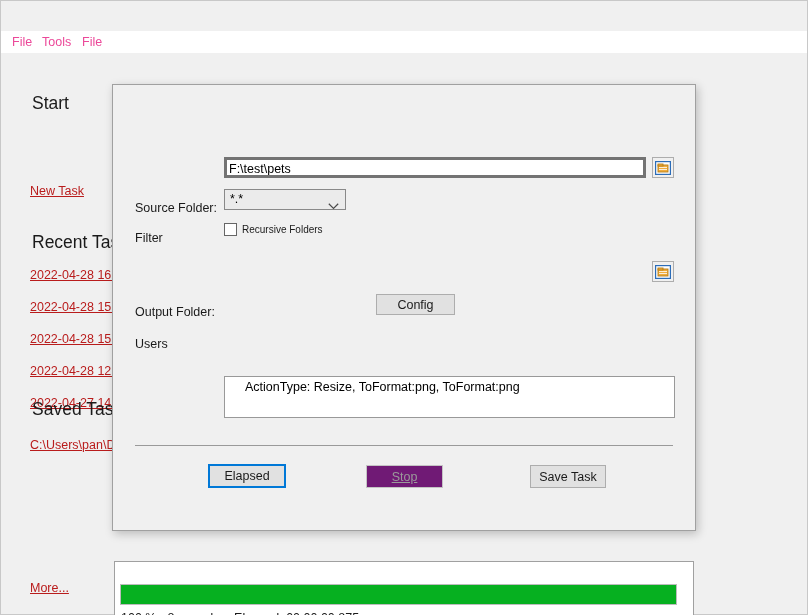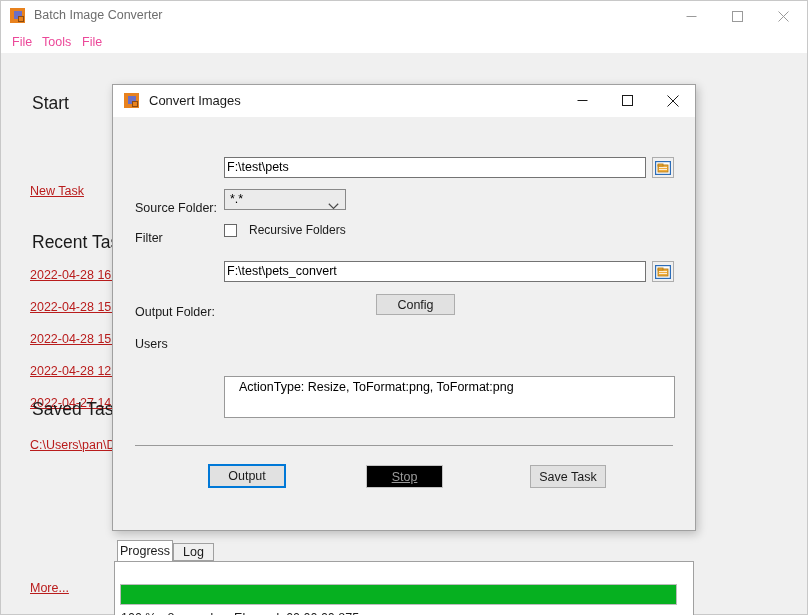--- a/index.html
+++ b/index.html
@@ -189,21 +189,21 @@
   .flabel {
     position: absolute;
     font-size: 12.5px;
     color: #1a1a1a;
     white-space: nowrap;
     margin-top: 36px;
   }
   .ftext {
     position: absolute;
     background: #ffffff;
-    border: 1px solid #737373;
+    border: 3px solid #737373;
     box-sizing: border-box;
     font-family: "Liberation Sans", sans-serif;
     font-size: 12.5px;
     color: #000000;
     padding: 0 2px;
     line-height: 19px;
     white-space: nowrap;
     overflow: hidden;
   }
   .browse-btn {
@@ -242,22 +242,22 @@
     align-items: center;
     cursor: pointer;
   }
   .cbox {
     width: 13px; height: 13px;
     background: #ffffff;
     border: 1px solid #666666;
     box-sizing: border-box;
   }
   .cblabel {
-    margin-left: 12px;
-    font-size: 12px;
+    margin-left: 5px;
+    font-size: 10px;
     color: #1a1a1a;
     white-space: nowrap;
   }
   .pbtn {
     position: absolute;
     background: #e1e1e1;
     border: 1px solid #adadad;
     box-sizing: border-box;
     font-family: "Liberation Sans", sans-serif;
     font-size: 12.5px;
@@ -266,21 +266,21 @@
     cursor: pointer;
     display: flex;
     align-items: center;
     justify-content: center;
   }
   .pbtn.focused {
     background: #e1e1e1;
     border: 2px solid #0078d7;
   }
   .pbtn.disabled {
-    background: #000000;
+    background: #701a75;
     border: 1px solid #c4c4c4;
     color: #9a9a9a;
     cursor: default;
     text-decoration: underline;
   }
 
   
   #tabstrip {
     position: absolute;
     left: 1px; top: 423px;
@@ -344,47 +344,20 @@
     color: #1a1a1a;
     white-space: nowrap;
   }
   #progress-status .gap { display: inline-block; width: 11px; }
 </style>
 </head>
 <body>
 
 <div id="main-window">
 
-  <div id="main-titlebar">
-    <div id="main-app-icon">
-      <div class="appicon">
-        <div class="sq-outer"></div>
-        <div class="sq-inner"></div>
-        <div class="sq-badge"></div>
-      </div>
-    </div>
-    <div id="main-title-text">Batch Image Converter</div>
-
-    <div class="wbtn" id="main-min">
-      <svg width="11" height="11" viewBox="0 0 11 11">
-          <line x1="0.5" y1="5.5" x2="10.5" y2="5.5" stroke="#9a9a9a" stroke-width="1"></line>
-        </svg>
-    </div>
-    <div class="wbtn" id="main-max">
-      <svg width="11" height="11" viewBox="0 0 11 11">
-          <rect x="0.5" y="0.5" width="10" height="10" fill="none" stroke="#9a9a9a" stroke-width="1"></rect>
-        </svg>
-    </div>
-    <div class="wbtn" id="main-close">
-      <svg width="11" height="11" viewBox="0 0 11 11">
-          <line x1="0.5" y1="0.5" x2="10.5" y2="10.5" stroke="#9a9a9a" stroke-width="1"></line>
-          <line x1="10.5" y1="0.5" x2="0.5" y2="10.5" stroke="#9a9a9a" stroke-width="1"></line>
-        </svg>
-    </div>
-  </div>
 
   <div id="main-menubar">
     <div class="menu-item" style="left:6px;">File</div>
     <div class="menu-item" style="left:36px;">Tools</div>
     <div class="menu-item" style="left:76px;">File</div>
   </div>
 
   <div id="main-client">
 
     <div id="sidebar">
@@ -401,47 +374,20 @@
       <div class="side-head" id="side-saved-head">Saved Tas</div>
       <div class="side-link" style="top:385px;">C:\Users\pan\D</div>
 
       <div class="side-link" id="side-more">More...</div>
     </div>
 
   </div>
 
   <div id="dialog">
 
-    <div id="dlg-titlebar">
-      <div id="dlg-app-icon">
-        <div class="appicon">
-          <div class="sq-outer"></div>
-          <div class="sq-inner"></div>
-          <div class="sq-badge"></div>
-        </div>
-      </div>
-      <div id="dlg-title-text">Convert Images</div>
-
-      <div class="dwbtn" id="dlg-min">
-        <svg width="11" height="11" viewBox="0 0 11 11">
-            <line x1="0.5" y1="5.5" x2="10.5" y2="5.5" stroke="#1a1a1a" stroke-width="1"></line>
-          </svg>
-      </div>
-      <div class="dwbtn" id="dlg-max">
-        <svg width="11" height="11" viewBox="0 0 11 11">
-            <rect x="0.5" y="0.5" width="10" height="10" fill="none" stroke="#1a1a1a" stroke-width="1"></rect>
-          </svg>
-      </div>
-      <div class="dwbtn" id="dlg-close">
-        <svg width="12" height="12" viewBox="0 0 12 12">
-            <line x1="0.5" y1="0.5" x2="11.5" y2="11.5" stroke="#1a1a1a" stroke-width="1"></line>
-            <line x1="11.5" y1="0.5" x2="0.5" y2="11.5" stroke="#1a1a1a" stroke-width="1"></line>
-          </svg>
-      </div>
-    </div>
 
     <div id="dlg-body">
 
       <div class="flabel" style="left:22px; top:48px;">Source Folder:</div>
       <div class="ftext" style="left:111px; top:40px; width:422px; height:21px;">F:\test\pets</div>
       <div class="browse-btn" style="left:539px; top:40px;">
         <svg width="16" height="14" viewBox="0 0 16 14">
           <rect x="0.5" y="0.5" width="15" height="13" fill="#ffffff" stroke="#2b6cb8" stroke-width="1.4"></rect>
           <rect x="3" y="4" width="10" height="7" fill="#f0ad3e" stroke="#b57d18" stroke-width="0.9"></rect>
           <rect x="3" y="3" width="5" height="2" fill="#f0ad3e" stroke="#b57d18" stroke-width="0.9"></rect>
@@ -459,46 +405,41 @@
             </svg>
         </span>
       </div>
 
       <div class="checkrow" style="left:111px; top:106px;">
         <span class="cbox"></span>
         <span class="cblabel">Recursive Folders</span>
       </div>
 
       <div class="flabel" style="left:22px; top:152px;text-align:right;">Output Folder:</div>
-      <div class="ftext" style="left:111px; top:144px; width:422px; height:21px;">F:\test\pets_convert</div>
       <div class="browse-btn" style="left:539px; top:144px;">
         <svg width="16" height="14" viewBox="0 0 16 14">
           <rect x="0.5" y="0.5" width="15" height="13" fill="#ffffff" stroke="#2b6cb8" stroke-width="1.4"></rect>
           <rect x="3" y="4" width="10" height="7" fill="#f0ad3e" stroke="#b57d18" stroke-width="0.9"></rect>
           <rect x="3" y="3" width="5" height="2" fill="#f0ad3e" stroke="#b57d18" stroke-width="0.9"></rect>
           <line x1="4" y1="6.5" x2="12" y2="6.5" stroke="#ffffff" stroke-width="0.8"></line>
           <line x1="4" y1="8.5" x2="12" y2="8.5" stroke="#ffffff" stroke-width="0.8"></line>
         </svg>
       </div>
 
       <div class="flabel" style="left:22px; top:184px;">Users</div>
       <div class="pbtn" style="left:263px; top:177px; width:79px; height:21px;">Config</div>
 
-      <div style="position:absolute; left:111px; top:259px; width:451px; height:42px; background:#ffffff; border:1px solid #999999; box-sizing:border-box; font-size:12.5px; color:#000000; padding:3px 14px; overflow:hidden;">ActionType: Resize, ToFormat:png, ToFormat:png</div>
+      <div style="position:absolute; left:111px; top:259px; width:451px; height:42px; background:#ffffff; border:1px solid #999999; box-sizing:border-box; font-size:12.5px; color:#000000; padding:3px 20px; overflow:hidden;">ActionType: Resize, ToFormat:png, ToFormat:png</div>
 
       <div style="position:absolute; left:22px; top:328px; width:538px; height:1px; background:#9a9a9a;"></div>
 
-      <div class="pbtn focused" style="left:95px; top:347px; width:78px; height:24px;">Output</div>
+      <div class="pbtn focused" style="left:95px; top:347px; width:78px; height:24px;">Elapsed</div>
       <div class="pbtn disabled" style="left:253px; top:348px; width:77px; height:23px;">Stop</div>
       <div class="pbtn" style="left:417px; top:348px; width:76px; height:23px;">Save Task</div>
 
-      <div id="tabstrip">
-        <div class="tab active" style="left:3px;  width:56px;">Progress</div>
-        <div class="tab inactive" style="left:59px; width:41px;">Log</div>
-      </div>
 
       <div id="tabpanel">
         <div id="progressbar-outer">
           <div id="progressbar-fill" style="width: 100%; background: rgb(6, 176, 32);"></div>
         </div>
         <div id="progress-status">
           <span>100 %</span><span class="gap"></span><span>8 records,</span><span class="gap"></span><span>Elapsed: 00:00:00.875.</span>
         </div>
       </div>
 

